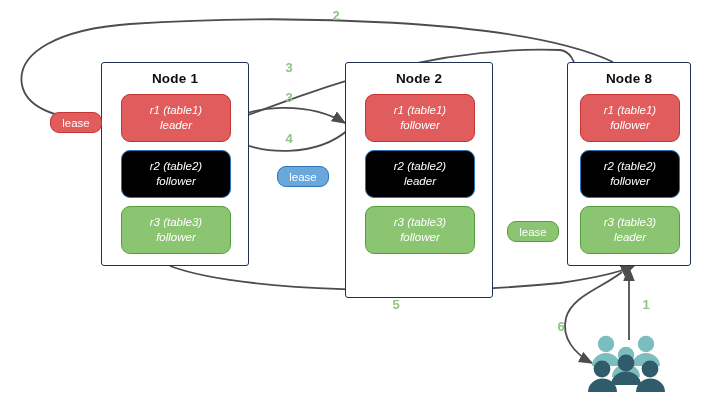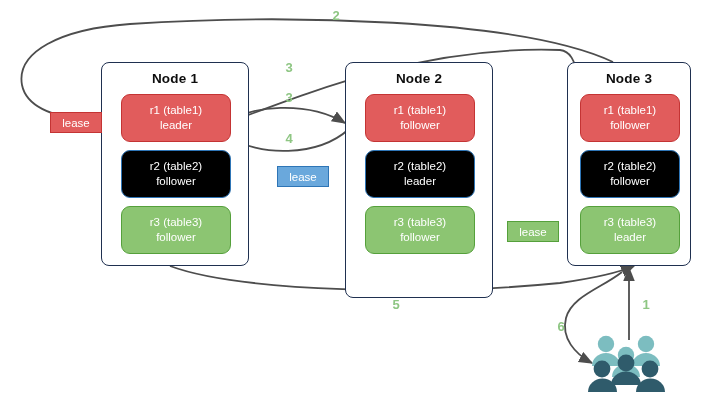--- a/index.html
+++ b/index.html
@@ -12,21 +12,21 @@
   }
   #stage{position:absolute;inset:0;width:704px;height:405px;}
   .svg-layer{position:absolute;left:0;top:0;width:704px;height:405px;}
 
   
   .node{
     position:absolute;
     box-sizing:border-box;
     background:#ffffff;
     border:1.6px solid #1f3050;
-    border-radius:8px;
+    border-radius:3px;
     padding-left:27px;
   }
   .node-title{
     position:absolute;left:0;right:0;top:8px;
     text-align:center;
     font-size:13.5px;
     font-weight:bold;
     color:#0d0d0d;
     letter-spacing:.2px;
   }
@@ -35,31 +35,32 @@
     box-sizing:border-box;
     border-radius:9px;
     color:#ffffff;
     display:flex;
     flex-direction:column;
     align-items:center;
     justify-content:center;
     font-size:11.5px;
     line-height:1.28;
     text-align:center;
+    font-style:italic;
   }
   .replica .ln{display:block;}
   .r-red{background:#e15c5c;border:1.6px solid #c43434;}
   .r-blue{background:#000000;border:1.6px solid #2e75b6;}
   .r-green{background:#8cc572;border:1.6px solid #55a03b;}
 
   
   .lease{
     position:absolute;
     box-sizing:border-box;
-    border-radius:0;
+    border-radius:9px;
     color:#ffffff;
     font-size:11.5px;
     display:flex;align-items:center;justify-content:center;
   }
   .lease.l-red{background:#e15c5c;border:1.6px solid #c43434;}
   .lease.l-blue{background:#6aa8dc;border:1.6px solid #2e75b6;}
   .lease.l-green{background:#8cc572;border:1.6px solid #55a03b;}
 
   
   .step{
@@ -127,21 +128,21 @@
       <span class="ln">r2 (table2)</span>
       <span class="ln">leader</span>
     </div>
     <div class="replica r-green" style="left:19px;top:143px;width:110px;height:48px;">
       <span class="ln">r3 (table3)</span>
       <span class="ln">follower</span>
     </div>
   </div>
 
   <div class="node" style="left:567px;top:62px;width:124px;height:204px;">
-    <div class="node-title">Node 3</div>
+    <div class="node-title">Node 8</div>
     <div class="replica r-red" style="left:12px;top:31px;width:100px;height:48px;">
       <span class="ln">r1 (table1)</span>
       <span class="ln">follower</span>
     </div>
     <div class="replica r-blue" style="left:12px;top:87px;width:100px;height:48px;">
       <span class="ln">r2 (table2)</span>
       <span class="ln">follower</span>
     </div>
     <div class="replica r-green" style="left:12px;top:143px;width:100px;height:48px;">
       <span class="ln">r3 (table3)</span>

